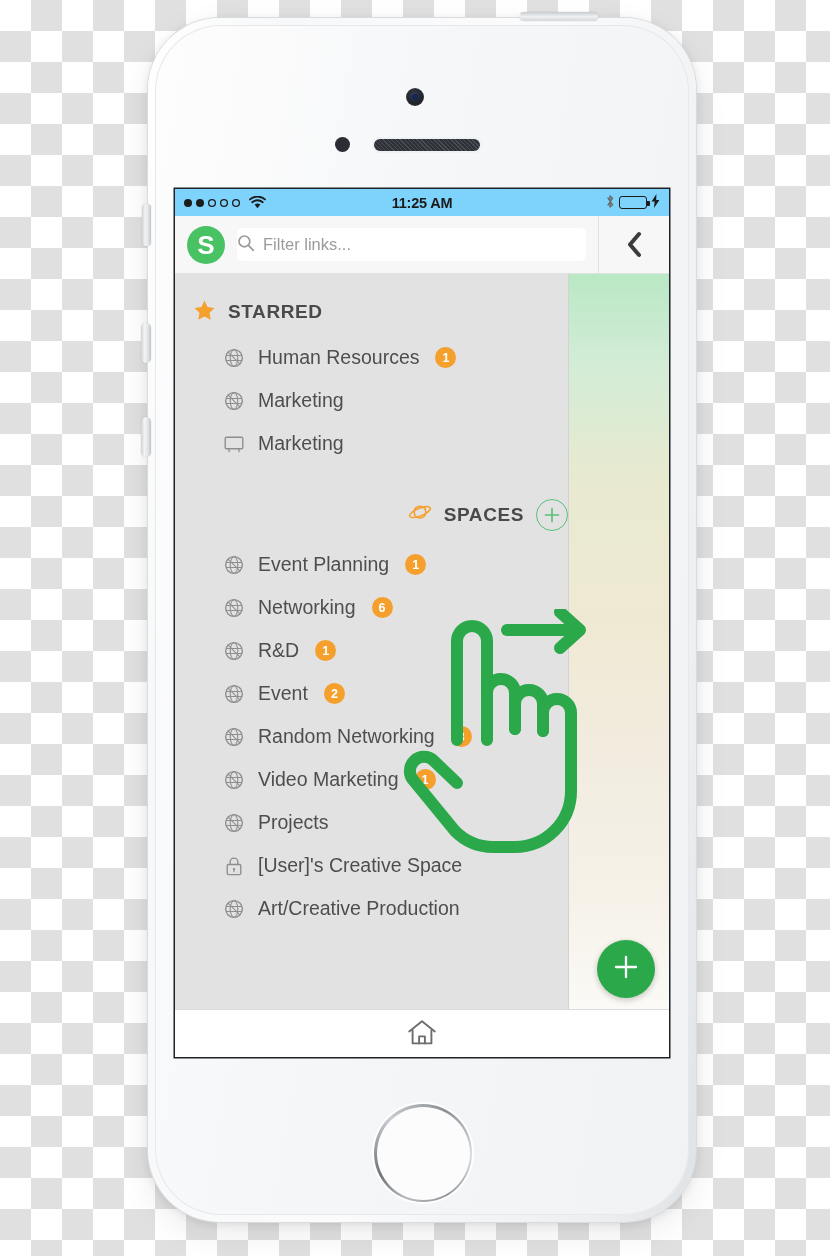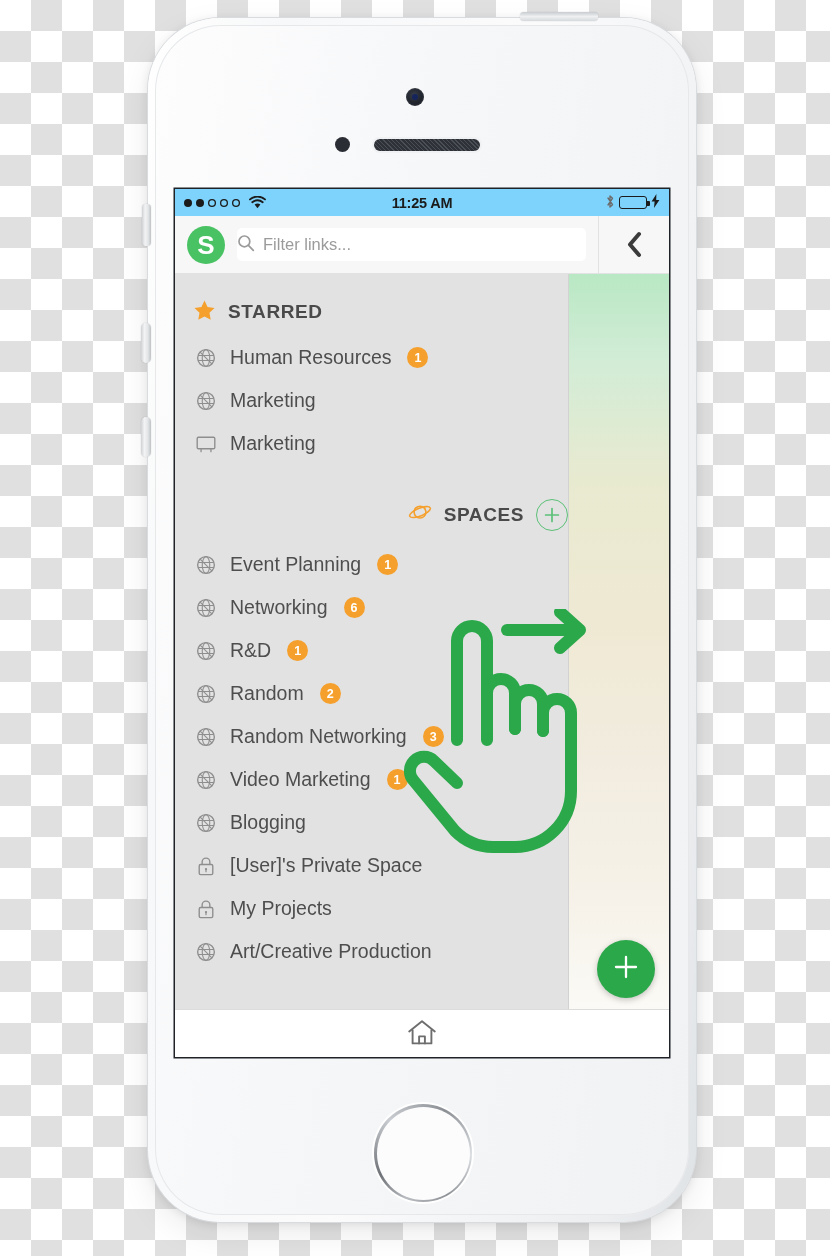--- a/index.html
+++ b/index.html
@@ -236,21 +236,21 @@
     color: #4a4a4a;
     letter-spacing: 0.6px;
   }
   #starred-header { padding-top: 14px; height: 48px; }
   #spaces-header  { margin-top: 22px; justify-content: flex-end; }
 
   .space-row {
     display: flex;
     align-items: center;
     gap: 13px;
-    padding-left: 20px;
+    padding-left: 48px;
     height: 43px;
   }
   .space-label {
     font-size: 19.5px;
     color: #4e4e4e;
     white-space: nowrap;
   }
   .badge {
     min-width: 21px;
     height: 21px;
@@ -477,21 +477,21 @@
                 <span class="space-label">R&amp;D</span>
                 <span class="badge">1</span>
               </div>
               <div class="space-row">
                 <svg class="row-icon" viewBox="0 0 24 24">
                   <circle cx="12" cy="12" r="9.1" fill="none" stroke="#8e8e8e" stroke-width="1.5"></circle>
                   <ellipse cx="12" cy="12" rx="4.1" ry="9.1" fill="none" stroke="#8e8e8e" stroke-width="1.2"></ellipse>
                   <path d="M3.4 9.2 h17.2 M3.4 14.8 h17.2" fill="none" stroke="#8e8e8e" stroke-width="1.1"></path>
                   <path d="M5.6 5.6 L18.4 18.4" fill="none" stroke="#8e8e8e" stroke-width="1.1"></path>
                 </svg>
-                <span class="space-label">Random</span>
+                <span class="space-label">Event</span>
                 <span class="badge">2</span>
               </div>
               <div class="space-row">
                 <svg class="row-icon" viewBox="0 0 24 24">
                   <circle cx="12" cy="12" r="9.1" fill="none" stroke="#8e8e8e" stroke-width="1.5"></circle>
                   <ellipse cx="12" cy="12" rx="4.1" ry="9.1" fill="none" stroke="#8e8e8e" stroke-width="1.2"></ellipse>
                   <path d="M3.4 9.2 h17.2 M3.4 14.8 h17.2" fill="none" stroke="#8e8e8e" stroke-width="1.1"></path>
                   <path d="M5.6 5.6 L18.4 18.4" fill="none" stroke="#8e8e8e" stroke-width="1.1"></path>
                 </svg>
                 <span class="space-label">Random Networking</span>
@@ -507,39 +507,30 @@
                 <span class="space-label">Video Marketing</span>
                 <span class="badge">1</span>
               </div>
               <div class="space-row">
                 <svg class="row-icon" viewBox="0 0 24 24">
                   <circle cx="12" cy="12" r="9.1" fill="none" stroke="#8e8e8e" stroke-width="1.5"></circle>
                   <ellipse cx="12" cy="12" rx="4.1" ry="9.1" fill="none" stroke="#8e8e8e" stroke-width="1.2"></ellipse>
                   <path d="M3.4 9.2 h17.2 M3.4 14.8 h17.2" fill="none" stroke="#8e8e8e" stroke-width="1.1"></path>
                   <path d="M5.6 5.6 L18.4 18.4" fill="none" stroke="#8e8e8e" stroke-width="1.1"></path>
                 </svg>
-                <span class="space-label">Blogging</span>
+                <span class="space-label">Projects</span>
               </div>
               <div class="space-row">
                 <svg class="row-icon" viewBox="0 0 24 24">
                   <rect x="4.6" y="10.4" width="14.8" height="11" rx="1.6" fill="none" stroke="#8e8e8e" stroke-width="1.5"></rect>
                   <path d="M7.8 10.4 V7.6 a4.2 4.2 0 0 1 8.4 0 V10.4" fill="none" stroke="#8e8e8e" stroke-width="1.5"></path>
                   <circle cx="12" cy="15.4" r="1.25" fill="#8e8e8e"></circle>
                   <line x1="12" y1="15.8" x2="12" y2="18.2" stroke="#8e8e8e" stroke-width="1.3" stroke-linecap="round"></line>
                 </svg>
-                <span class="space-label">[User]'s Private Space</span>
-              </div>
-              <div class="space-row">
-                <svg class="row-icon" viewBox="0 0 24 24">
-                  <rect x="4.6" y="10.4" width="14.8" height="11" rx="1.6" fill="none" stroke="#8e8e8e" stroke-width="1.5"></rect>
-                  <path d="M7.8 10.4 V7.6 a4.2 4.2 0 0 1 8.4 0 V10.4" fill="none" stroke="#8e8e8e" stroke-width="1.5"></path>
-                  <circle cx="12" cy="15.4" r="1.25" fill="#8e8e8e"></circle>
-                  <line x1="12" y1="15.8" x2="12" y2="18.2" stroke="#8e8e8e" stroke-width="1.3" stroke-linecap="round"></line>
-                </svg>
-                <span class="space-label">My Projects</span>
+                <span class="space-label">[User]'s Creative Space</span>
               </div>
               <div class="space-row">
                 <svg class="row-icon" viewBox="0 0 24 24">
                   <circle cx="12" cy="12" r="9.1" fill="none" stroke="#8e8e8e" stroke-width="1.5"></circle>
                   <ellipse cx="12" cy="12" rx="4.1" ry="9.1" fill="none" stroke="#8e8e8e" stroke-width="1.2"></ellipse>
                   <path d="M3.4 9.2 h17.2 M3.4 14.8 h17.2" fill="none" stroke="#8e8e8e" stroke-width="1.1"></path>
                   <path d="M5.6 5.6 L18.4 18.4" fill="none" stroke="#8e8e8e" stroke-width="1.1"></path>
                 </svg>
                 <span class="space-label">Art/Creative Production</span>
               </div>

